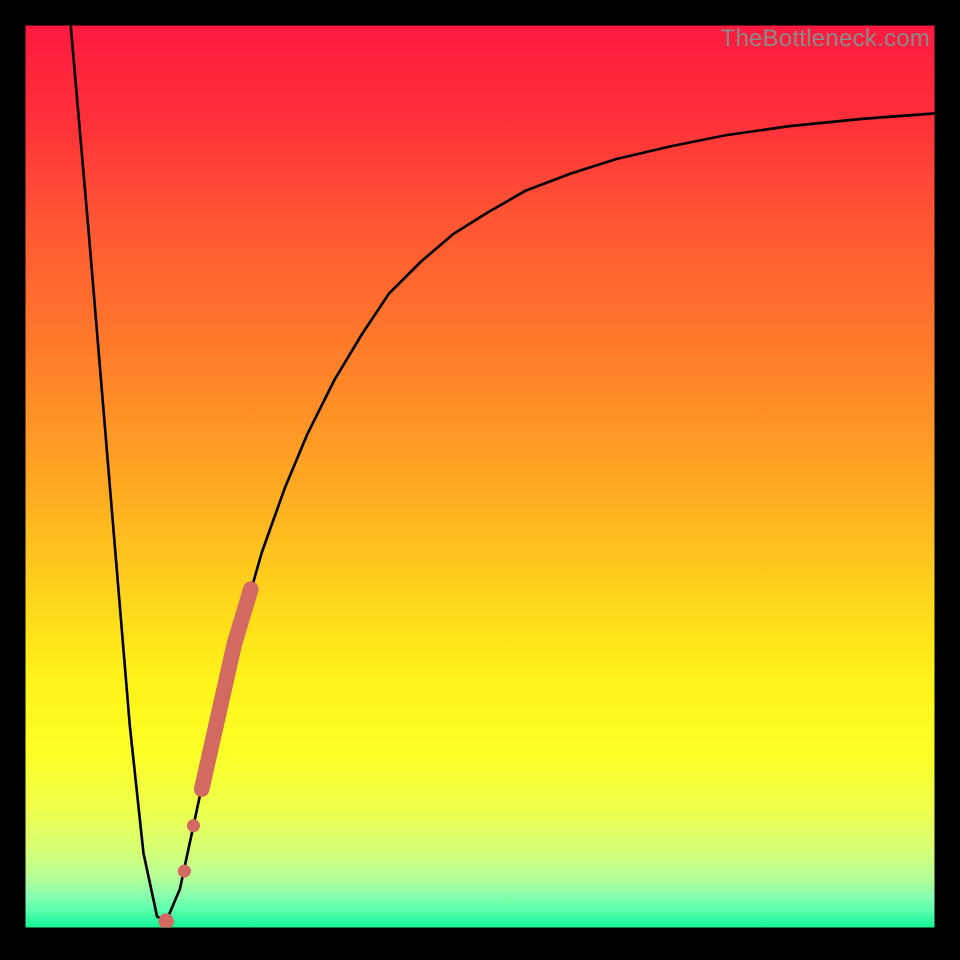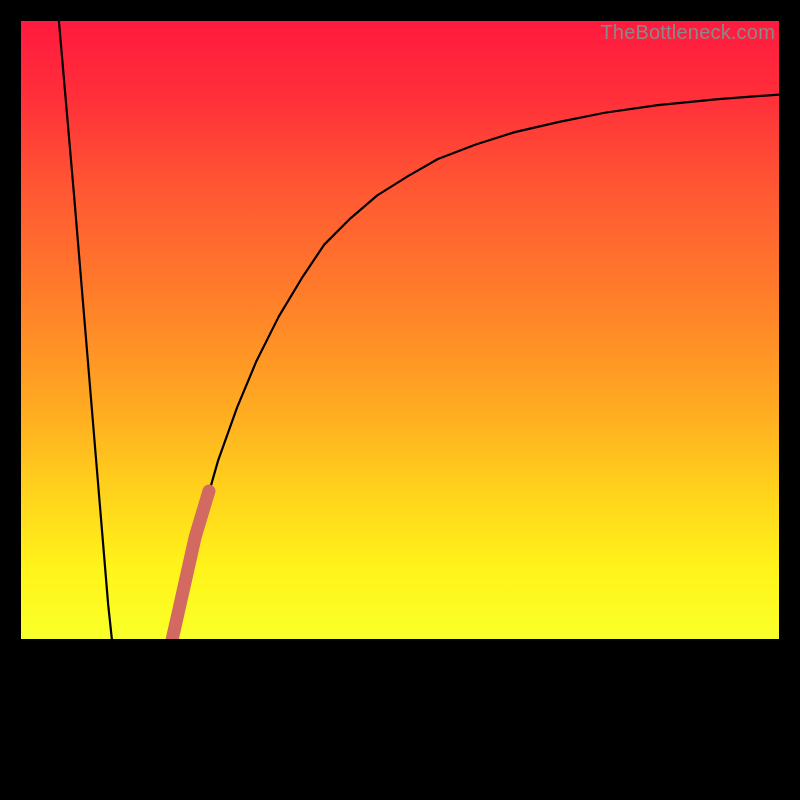--- a/index.html
+++ b/index.html
@@ -17,21 +17,21 @@
     top: 0;
     width: 800px;
     height: 800px;
     background: #000;
   }
   .plot {
     position: absolute;
     left: 21px;
     top: 21px;
     width: 758px;
-    height: 618px;
+    height: 752px;
     overflow: hidden;
   }
   .watermark {
     position: absolute;
     top: 0px;
     right: 4px;
     font-size: 20px;
     font-weight: 400;
     color: #8a8a8a;
     letter-spacing: 0.2px;

